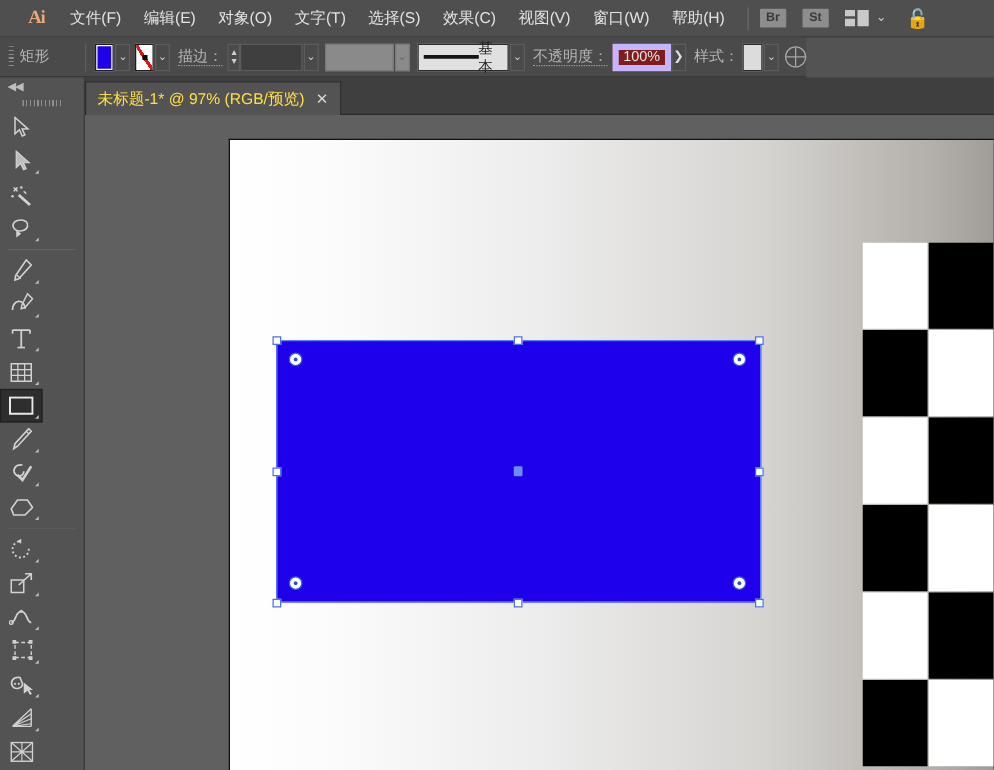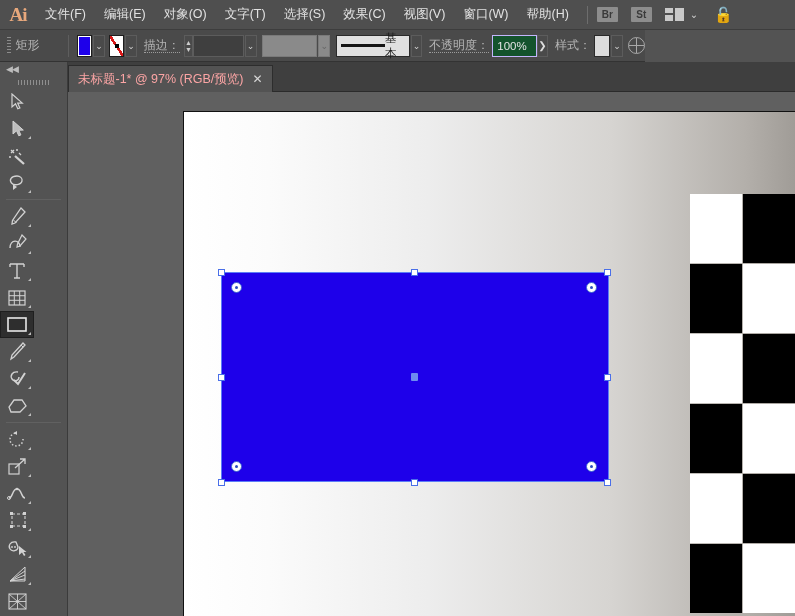--- a/index.html
+++ b/index.html
@@ -12,22 +12,23 @@
   .app{ position:relative; width:795px; height:616px; background:#535353; }
 
   
   .menubar{
     position:absolute; left:0; top:0; width:795px; height:30px;
     background:#4f4f4f; display:flex; align-items:center;
     border-bottom:1px solid #3d3d3d;
   }
   .ai-logo{
     width:36px; height:30px; display:flex; align-items:center; justify-content:center;
-    color:#e8a87c; font-size:19px; font-weight:bold; letter-spacing:-1px;
+    color:#e8a87c; font-size:15px; font-weight:bold; letter-spacing:-1px;
     font-family:"Liberation Serif","DejaVu Serif",serif;
+    margin-left:11px;
   }
   .menu-item{
     color:#e2e2e2; font-size:12.5px; padding:0 9px; height:30px;
     display:flex; align-items:center; white-space:nowrap; cursor:default;
   }
   .mb-sep{ width:1px; height:18px; background:#6d6d6d; margin:0 9px; }
   .mb-badge{
     background:#8d8d8d; color:#3a3a3a; font-size:10px; font-weight:bold;
     width:21px; height:15px; display:flex; align-items:center; justify-content:center;
     margin-right:13px; border-radius:1px;
@@ -82,21 +83,21 @@
   }
   .field.empty{ width:70px; }
   .field.disabled{ background:#8a8a8a; border-color:#7a7a7a; width:78px;}
   .brush-box{
     width:90px;height:22px;background:#e0e0e0;border:1px solid #2a2a2a;
     display:flex;align-items:center;justify-content:space-between;padding:0 4px;
   }
   .brush-line{ width:52px;height:3px;background:#151515; }
   .brush-txt{ color:#1b1b1b; font-size:11.5px; }
   .opacity-field{
-    width:62px;height:22px;background:#14532d;border:1px solid #c4b5fd;
+    width:62px;height:22px;background:#7f1d1d;border:5px solid #c4b5fd;
     color:#e3e3e3;font-size:11.5px;display:flex;align-items:center;padding:0 4px;
   }
   .opacity-arrow{
     width:17px;height:22px;background:#4a4a4a;border:1px solid #5c5c5c;color:#ddd;
     font-size:10px;display:flex;align-items:center;justify-content:center;cursor:pointer;
   }
   .style-box{ width:24px;height:22px;background:#dcdcdc;border:1px solid #2a2a2a; }
   .globe{
     width:17px;height:17px;border-radius:50%;border:1px solid #a8a8a8;
     position:relative; margin-left:5px; flex:0 0 auto;
@@ -110,21 +111,21 @@
   
   .tabbar{
     position:absolute; left:0; top:62px; width:795px; height:30px;
     background:#3f3f3f; border-bottom:1px solid #2b2b2b;
   }
   .tab{
     position:absolute; left:68px; top:3px; height:27px; background:#535353;
     display:flex; align-items:center; padding:0 9px; gap:9px;
     border:1px solid #2d2d2d; border-bottom:none; cursor:pointer;
   }
-  .tab-title{ color:#fca5a5; font-size:12.5px; white-space:nowrap; }
+  .tab-title{ color:#fde047; font-size:12.5px; white-space:nowrap; }
   .tab-close{ color:#d8d8d8; font-size:12px; font-weight:bold; cursor:pointer; }
 
   
   .toolpanel{
     position:absolute; left:0; top:62px; width:68px; height:554px;
     background:#535353; border-right:1px solid #3b3b3b;
   }
   .tp-head{ height:14px; position:relative; }
   .tp-collapse{
     position:absolute; left:6px; top:2px; color:#bdbdbd; font-size:9px;

